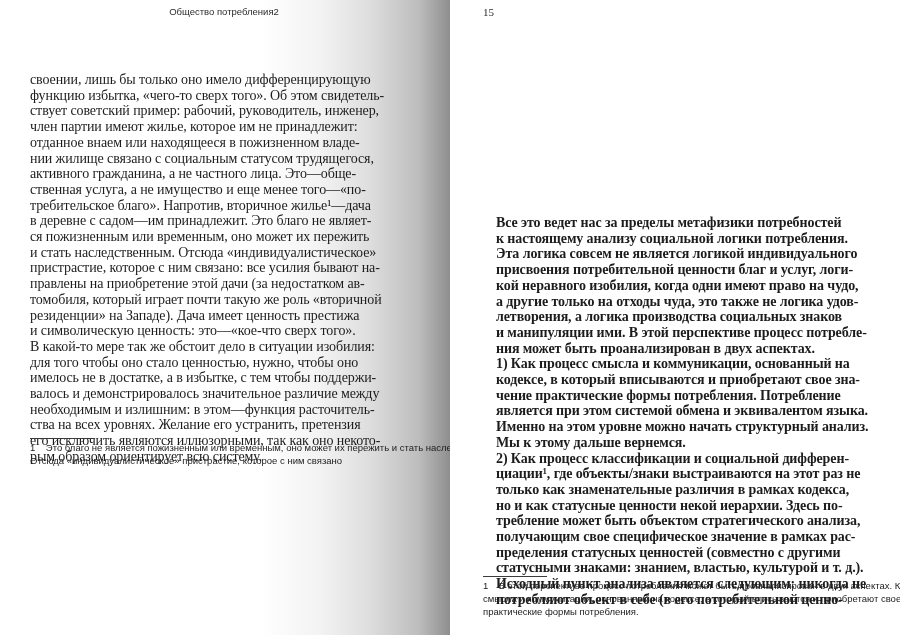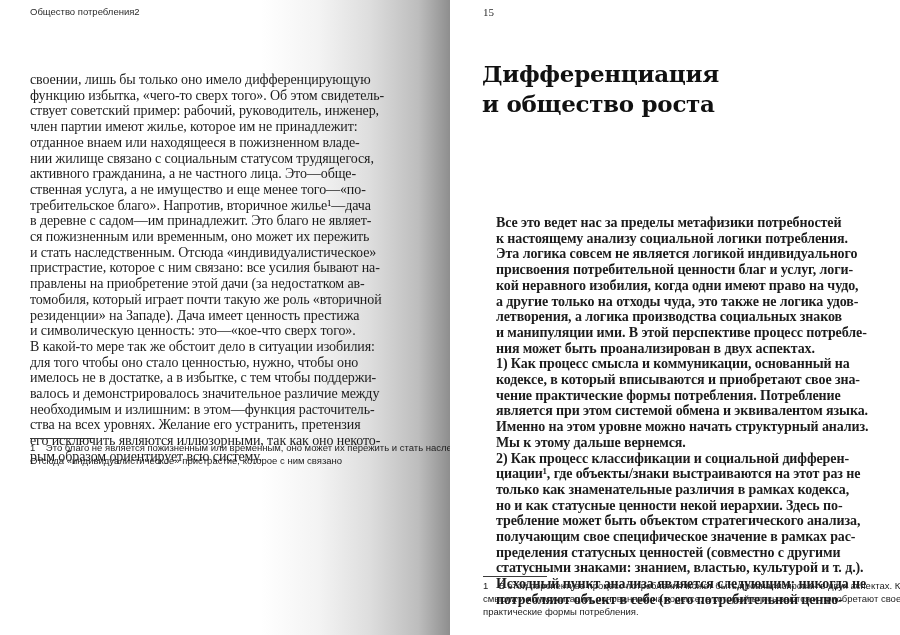--- a/index.html
+++ b/index.html
@@ -29,21 +29,21 @@
     left: 450px;
     width: 450px;
     background: #ffffff;
   }
   .running-header {
     position: absolute;
     top: 6px;
     left: 30px;
     width: 388px;
     display: flex;
-    justify-content: flex-start;
+    justify-content: center;
     font-family: "Liberation Sans", sans-serif;
     font-size: 9.5px;
     color: #2b2b2b;
   }
   .page-number-right {
     position: absolute;
     top: 6px;
     left: 33px;
     font-family: Liberation Serif, serif;
     font-size: 11px;
@@ -127,22 +127,20 @@
 ства на всех уровнях. Желание его устранить, претензия
 его исключить являются иллюзорными, так как оно некото-
 рым образом ориентирует всю систему.</div>
     <div class="footnote-rule rule-left"></div>
     <div class="footnote footnote-left">1    Это благо не является пожизненным или временным, оно может их пережить и стать наследственным.
 Отсюда «индивидуалистическое» пристрастие, которое с ним связано</div>
   </div>
 
   <div class="page page-right">
     <div class="page-number-right">15</div>
-    <div class="chapter-title">Дифференциация
-и общество роста</div>
     <div class="body-text body-right">Все это ведет нас за пределы метафизики потребностей
 к настоящему анализу социальной логики потребления.
 Эта логика совсем не является логикой индивидуального
 присвоения потребительной ценности благ и услуг, логи-
 кой неравного изобилия, когда одни имеют право на чудо,
 а другие только на отходы чуда, это также не логика удов-
 летворения, а логика производства социальных знаков
 и манипуляции ими. В этой перспективе процесс потребле-
 ния может быть проанализирован в двух аспектах.
 1) Как процесс смысла и коммуникации, основанный на

